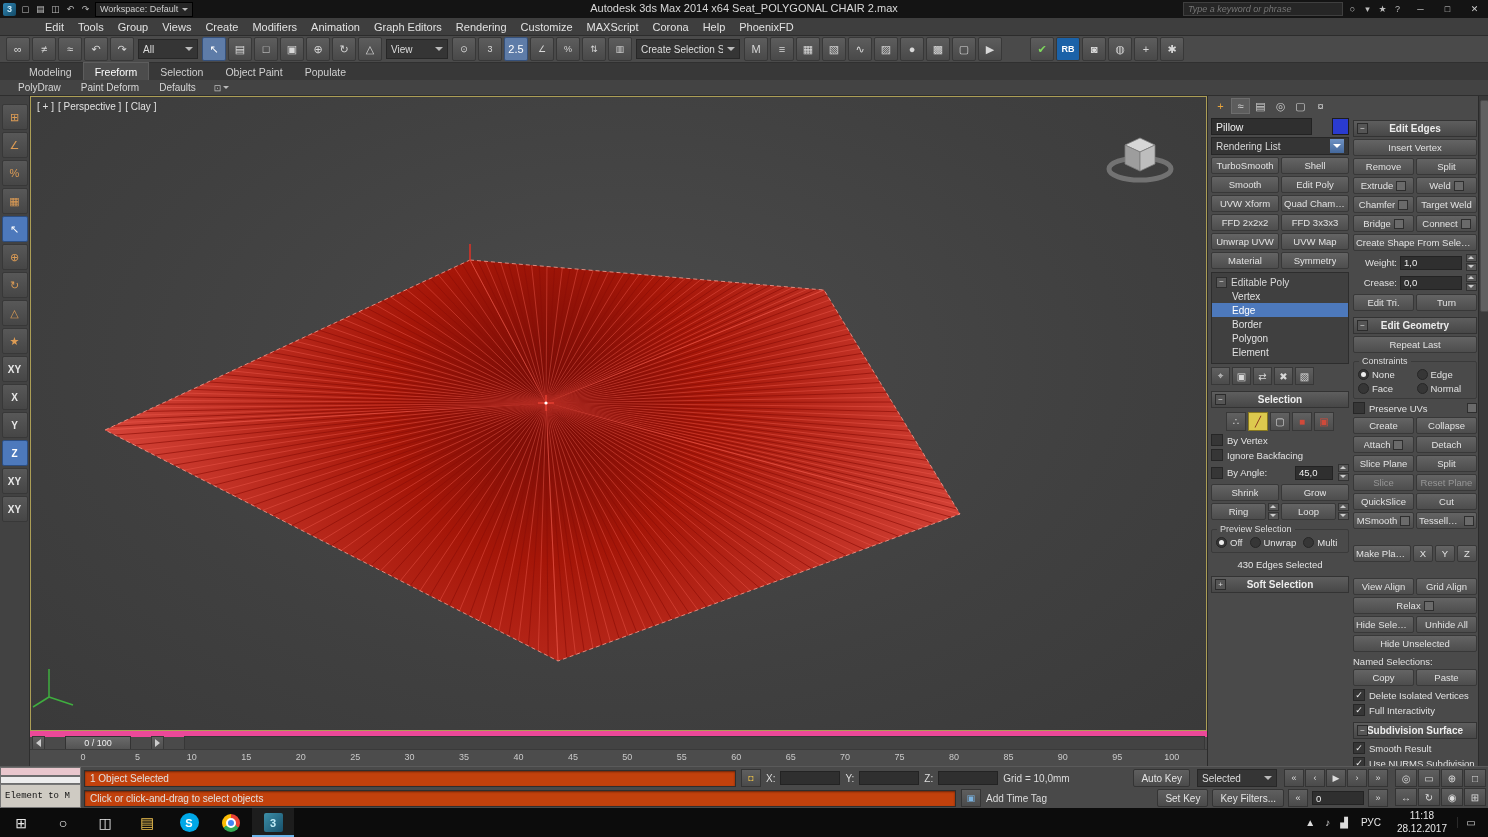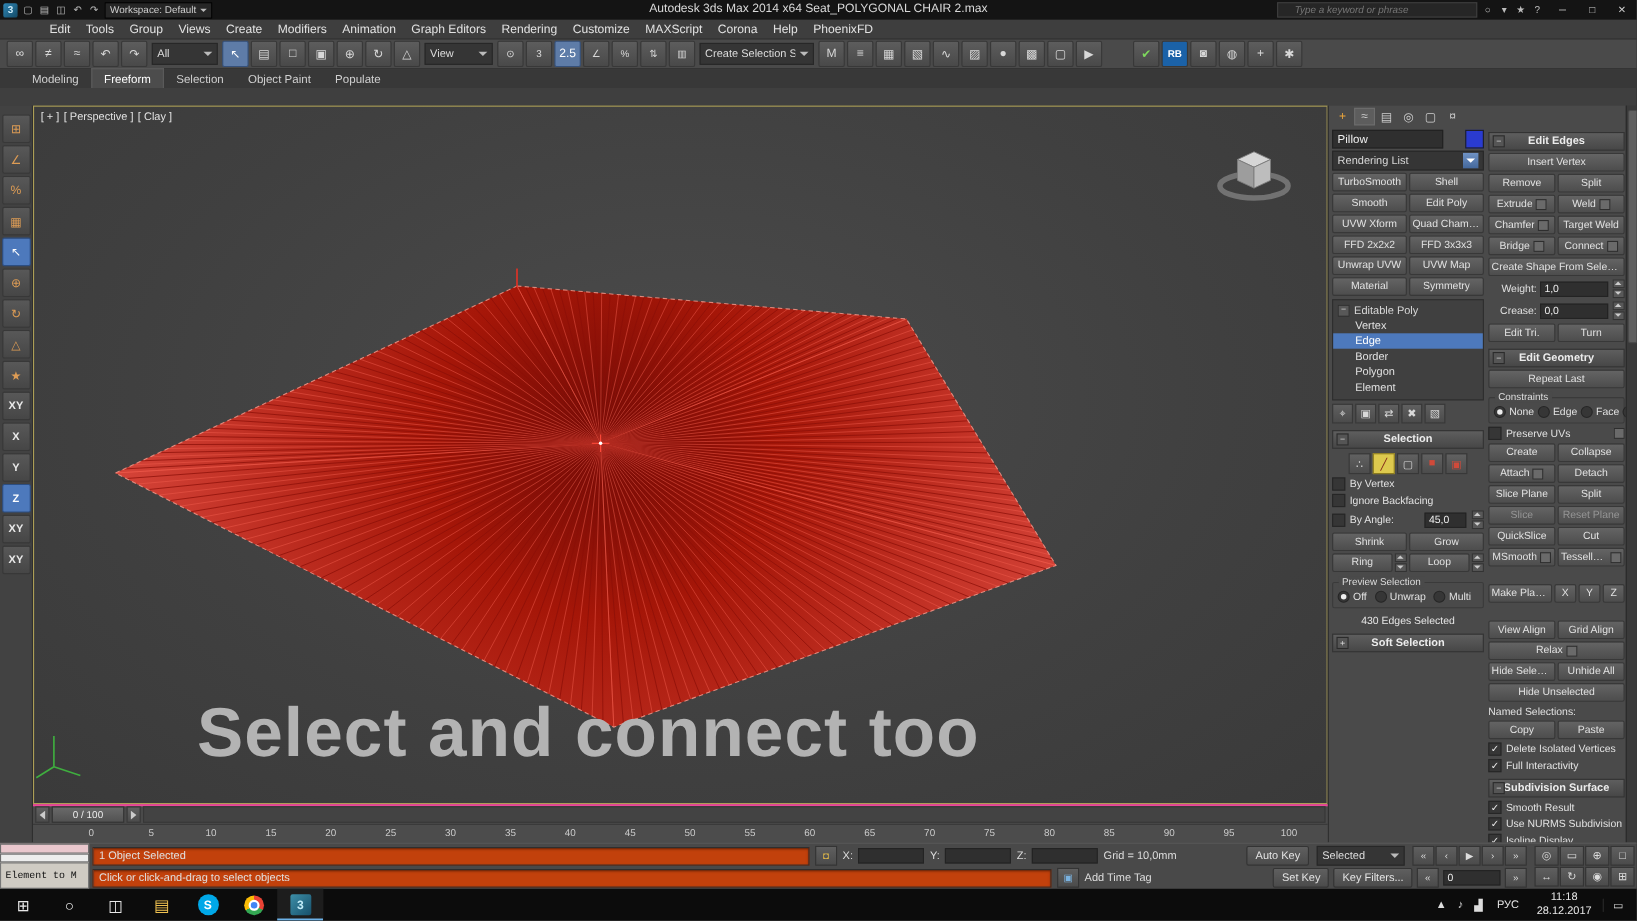--- a/index.html
+++ b/index.html
@@ -5,21 +5,21 @@
   html,body{margin:0;padding:0;background:#2b2b2b}
   #root{position:relative;width:1488px;height:837px;overflow:hidden;background:#3f3f3f;
         font-family:"Liberation Sans",sans-serif;font-size:11px;color:#d8d8d8;user-select:none}
   
   #titlebar{position:absolute;left:0;top:0;width:1488px;height:18px;background:#141414;display:flex;align-items:center;gap:2px;padding-left:3px;box-sizing:border-box}
   .logo{width:13px;height:13px;background:linear-gradient(135deg,#2f86b5,#134a66);color:#cfeefb;font-size:9px;font-weight:bold;display:flex;align-items:center;justify-content:center;border-radius:2px}
   .qicon{width:15px;height:14px;display:flex;align-items:center;justify-content:center;font-size:9px;color:#bdbdbd}
   .ws-dd{background:#262626;border:1px solid #000;height:13px;display:flex;align-items:center;font-size:9px;padding:0 4px;color:#cfcfcf;gap:4px}
   .title-center{position:absolute;left:50%;transform:translateX(-50%);top:2px;font-size:11px;color:#d9d9d9;white-space:nowrap}
   #titlebar .right{margin-left:auto;display:flex;align-items:center;gap:2px}
-  .search{background:#262626;border:1px solid #3f3f3f;width:150px;height:12px;font-style:italic;color:#8f8f8f;font-size:9px;padding:0 15px;font-family:"Liberation Sans",sans-serif}
+  .search{background:#262626;border:1px solid #3f3f3f;width:150px;height:12px;font-style:italic;color:#8f8f8f;font-size:9px;padding:0 4px;font-family:"Liberation Sans",sans-serif}
   .winbtn{width:27px;height:17px;display:flex;align-items:center;justify-content:center;color:#cfcfcf;font-size:9px}
   
   #menubar{position:absolute;left:0;top:18px;width:1488px;height:18px;background:#3e3e3e;border-bottom:1px solid #2c2c2c;display:flex;align-items:center;padding-left:38px;box-sizing:border-box}
   .mi{padding:0 7px;height:18px;display:flex;align-items:center;color:#e2e2e2;font-size:11px}
   
   #maintoolbar{position:absolute;left:0;top:36px;width:1488px;height:27px;background:#4a4a4a;border-bottom:1px solid #303030;display:flex;align-items:center;padding-left:5px;box-sizing:border-box}
   .tgroup{display:flex;align-items:center}
   .ticon{width:22px;height:22px;display:flex;align-items:center;justify-content:center;background:linear-gradient(#5d5d5d,#494949);border:1px solid #383838;border-radius:2px;font-size:11px;color:#d8d8d8;margin:0 1px}
   .ticon.active{background:#5e7ca8;border-color:#35507a;color:#fff}
   .ticon.green{color:#7ed95d}
@@ -93,21 +93,21 @@
   .sprow{display:flex;align-items:center;gap:3px;margin:3px 0;font-size:9.5px}
   .sprow .sl{width:44px;text-align:right;color:#e0e0e0}
   .group{border:1px solid #3a3a3a;border-radius:2px;margin-top:9px;padding:7px 4px 4px;position:relative}
   .group .gtitle{position:absolute;top:-6px;left:5px;background:#4a4a4a;padding:0 3px;font-size:9px;color:#dcdcdc}
   .selstatus{text-align:center;font-size:9.5px;margin:6px 0;color:#e6e6e6}
   .smalllabel{font-size:9.5px;margin:4px 0 1px;color:#e0e0e0}
   .cswatch{width:11px;height:11px;border:1px solid #222;margin-left:2px;flex:none}
   #rscroll{position:absolute;left:1478px;top:96px;width:10px;height:670px;background:#3a3a3a;border-left:1px solid #2b2b2b;box-sizing:border-box}
   #rscroll .thumb{position:absolute;left:1px;top:4px;width:7px;height:210px;background:#606060;border:1px solid #4a4a4a;border-radius:2px}
   
-  #timeline{position:absolute;left:30px;top:731px;width:1177px;height:18px;background:#4a4a4a;border-top:2px solid #ec4899;display:flex;padding:0 2px;box-sizing:border-box;gap:2px}
+  #timeline{position:absolute;left:30px;top:731px;width:1177px;height:18px;background:#4a4a4a;border-top:6px solid #ec4899;display:flex;align-items:center;padding:0 2px;box-sizing:border-box;gap:20px}
   .tlarr{width:11px;height:13px;background:linear-gradient(#616161,#4c4c4c);border:1px solid #383838;display:flex;align-items:center;justify-content:center}
   .tlarr i{width:0;height:0;border-top:4px solid transparent;border-bottom:4px solid transparent}
   .tlarr i.l{border-right:5px solid #ccc}
   .tlarr i.r{border-left:5px solid #ccc}
   .tlslider{width:64px;height:13px;background:linear-gradient(#6a6a6a,#525252);border:1px solid #333;display:flex;align-items:center;justify-content:center;font-size:9px;color:#eee}
   .tltrack{flex:1;height:13px;background:#434343;border:1px solid #373737}
   #ruler{position:absolute;left:30px;top:749px;width:1177px;height:17px;background:#4c4c4c;border-top:1px solid #3a3a3a;box-sizing:border-box}
   .ruler-in{position:absolute;left:42px;right:24px;top:2px;display:flex;justify-content:space-between}
   .tick{font-size:9px;color:#cacaca;width:22px;text-align:center}
   
@@ -264,20 +264,32 @@
   </div>
 
   <div id="ribbontabs">
 
   <span class="rtab">Modeling</span>
       <span class="rtab active">Freeform</span>
       <span class="rtab">Selection</span>
       <span class="rtab">Object Paint</span>
       <span class="rtab">Populate</span>
     </div>
+  <div id="ribbonsub">
+    <span style="display:flex">
+
+    <span class="stab">PolyDraw</span>
+        <span class="stab">Paint Deform</span>
+        <span class="stab">Defaults</span>
+      </span>
+    <span class="rmore">
+      <span>⊡</span>
+      <span style="width:0;height:0;border-left:3px solid transparent;border-right:3px solid transparent;border-top:3px solid #bbb"></span>
+    </span>
+  </div>
 
   <div id="leftstrip">
 
   <div class="lsicon">⊞</div>
       <div class="lsicon">∠</div>
       <div class="lsicon">%</div>
       <div class="lsicon">▦</div>
       <div class="lsicon active">↖</div>
       <div class="lsicon">⊕</div>
       <div class="lsicon">↻</div>
@@ -558,21 +570,20 @@
       </g>
     </svg>
 
     <svg id="viewcube" width="92" height="82" viewBox="0 0 92 82">
       <ellipse cx="46" cy="48" rx="31" ry="11" fill="none" stroke="#9d9d9d" stroke-width="5" opacity="0.55"></ellipse>
       <polygon points="31,24 46,17 61,24 46,31" fill="#d6d6d6" stroke="#7c7c7c" stroke-width="0.8"></polygon>
       <polygon points="31,24 46,31 46,50 31,43" fill="#9d9d9d" stroke="#7c7c7c" stroke-width="0.8"></polygon>
       <polygon points="61,24 46,31 46,50 61,43" fill="#bdbdbd" stroke="#7c7c7c" stroke-width="0.8"></polygon>
     </svg>
 
-    <div class="bigtext">Select and connect too</div>
   </div>
 
   <div id="rightpanel">
 
     <div class="col1">
       <div class="ptabs">
 
       <span class="ptab warm">+</span>
           <span class="ptab active">≈</span>
           <span class="ptab">▤</span>
@@ -817,21 +828,21 @@
         <span class="pm">−</span>
         <span>Edit Geometry</span>
       </div>
       <div class="row2">
           <div class="btn wide">
             <span class="lbl">Repeat Last</span>
           </div>
         </div>
       <div class="group" style="margin-top:8px">
         <span class="gtitle">Constraints</span>
-        <div style="display:grid;grid-template-columns:1fr 1fr 1fr 1fr;gap:3px">
+        <div style="display:grid;grid-template-columns:1fr 1fr;gap:3px">
 
         <label class="radio sel">
               <span class="rad"></span>
               <span>None</span>
             </label>
             <label class="radio">
               <span class="rad"></span>
               <span>Edge</span>
             </label>
             <label class="radio">

